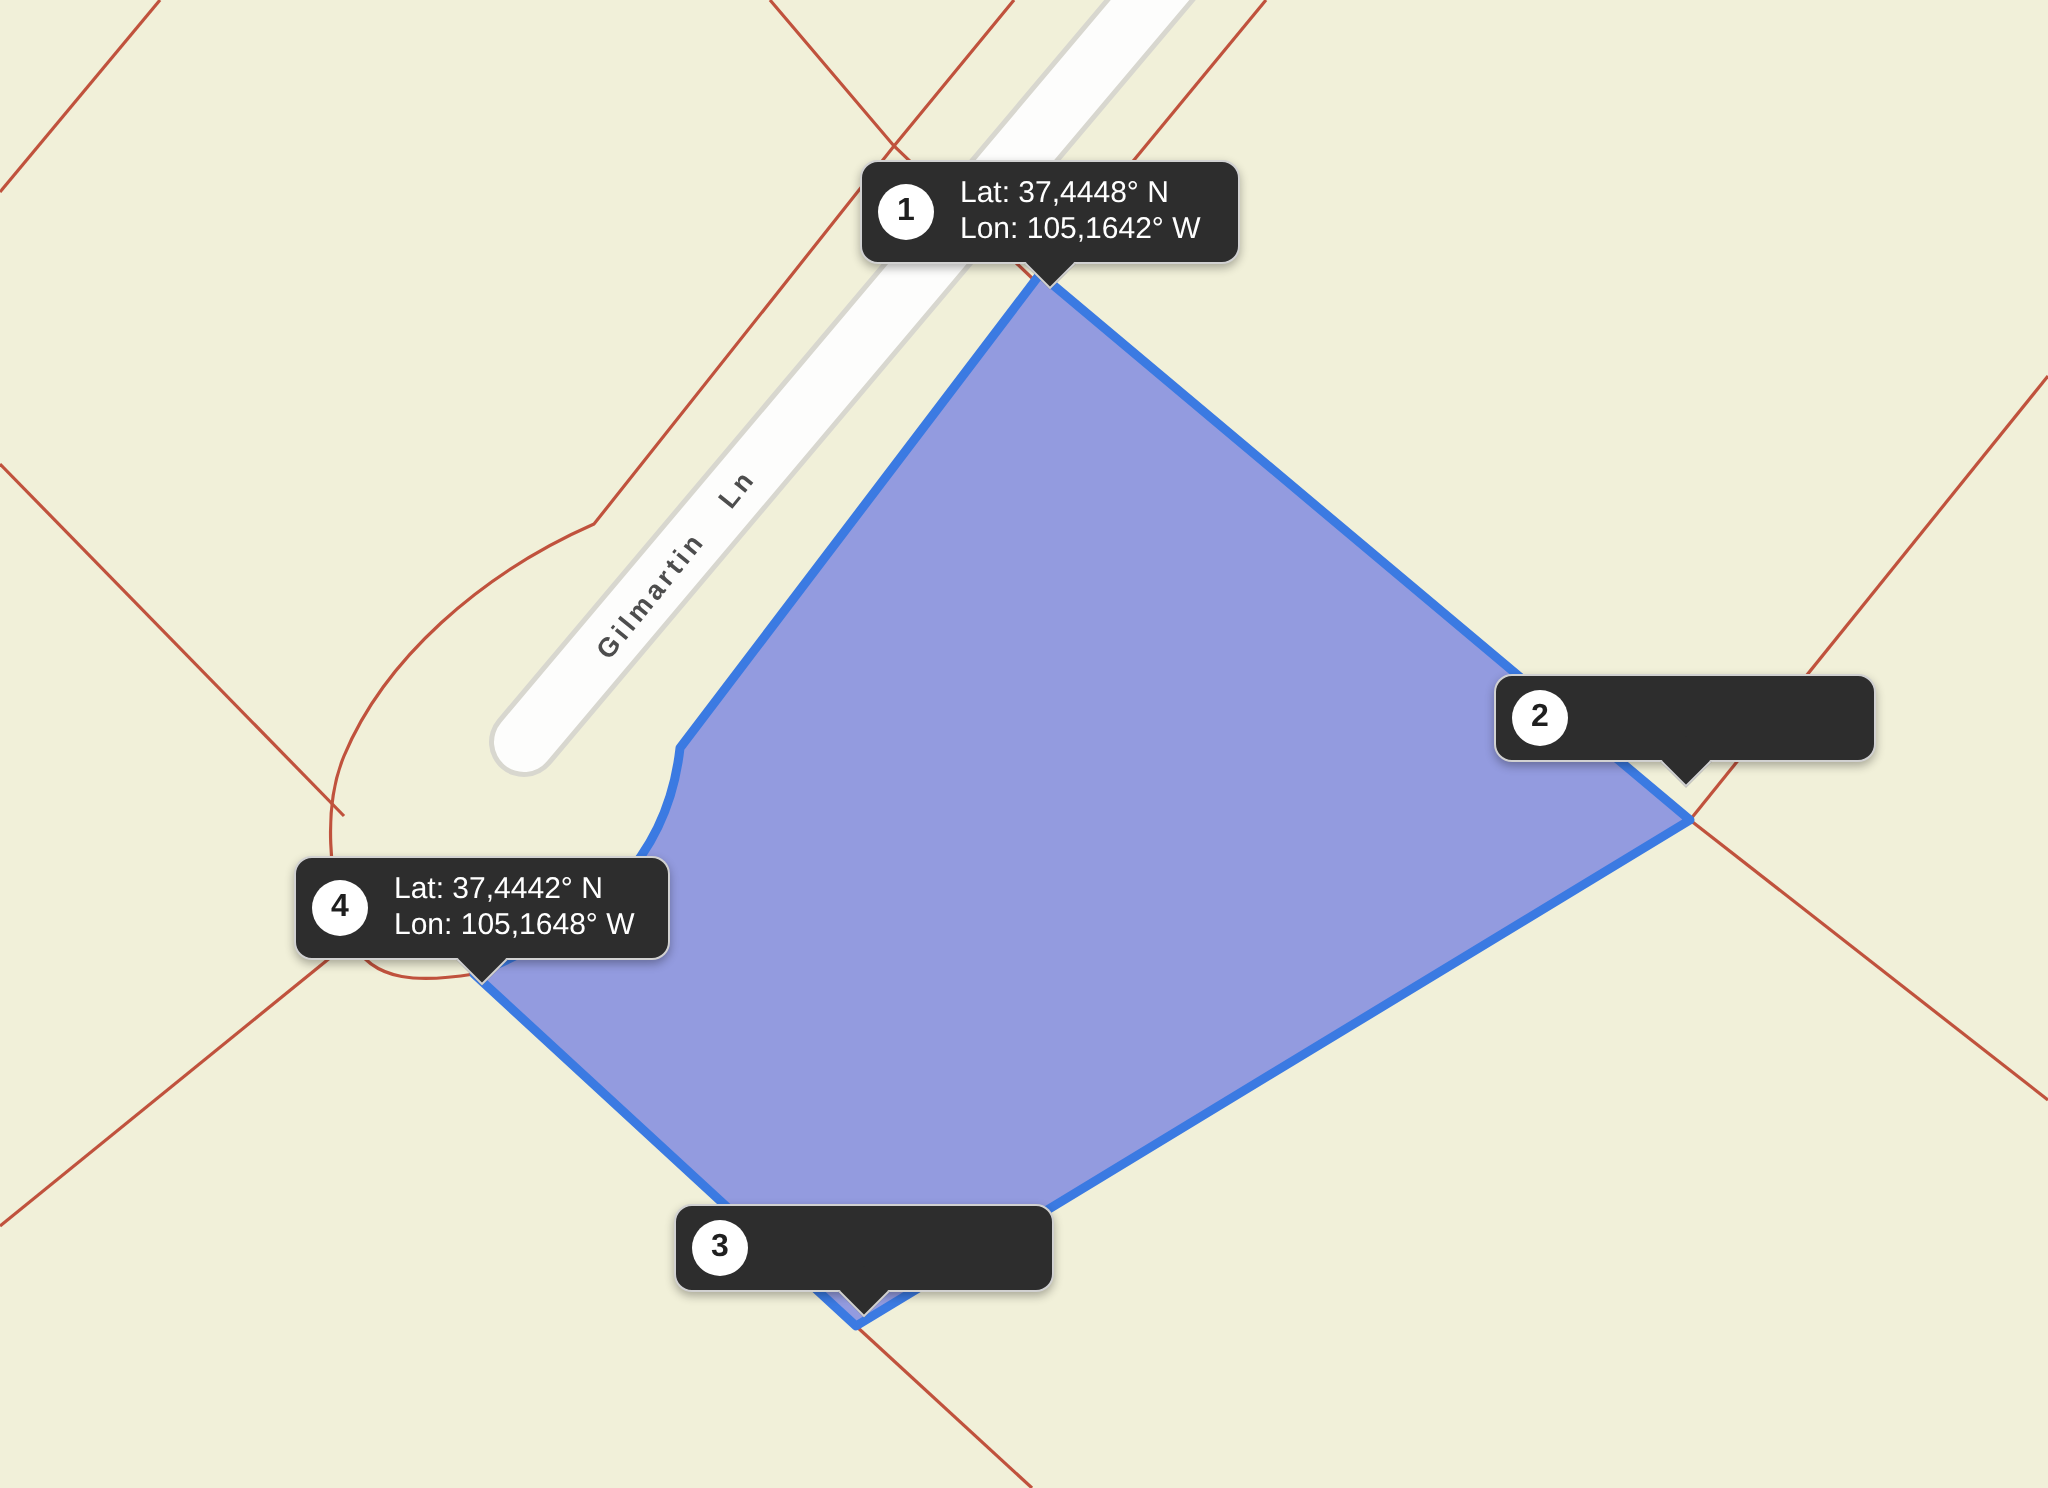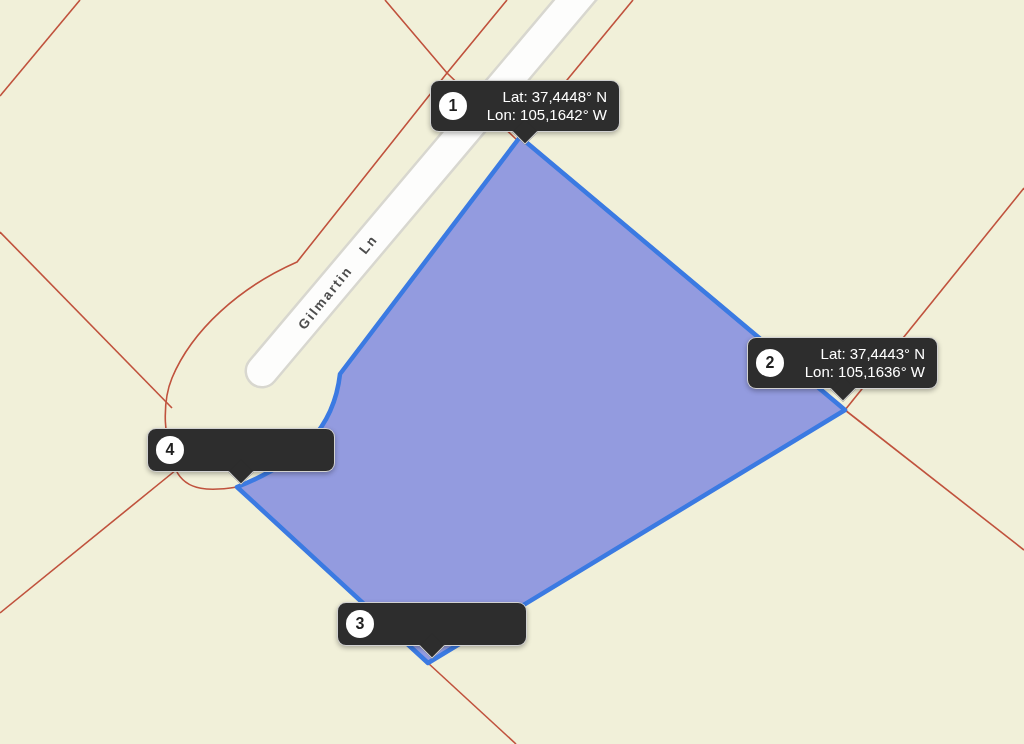--- a/index.html
+++ b/index.html
@@ -60,21 +60,21 @@
     background: #ffffff;
     color: #1f1f1f;
     font-weight: bold;
     font-size: 16px;
     display: flex; align-items: center; justify-content: center;
     flex: 0 0 auto;
     z-index: 1;
   }
   .coords {
     flex: 1;
-    text-align: right;
+    text-align: left;
     font-size: 15px;
     line-height: 18px;
     white-space: nowrap;
     z-index: 1;
   }
 </style>
 </head>
 <body>
 
 <div class="map">
@@ -107,30 +107,30 @@
     <div class="badge">1</div>
     <div class="coords">
       <div>Lat: 37,4448° N</div>
       <div>Lon: 105,1642° W</div>
     </div>
     <div class="pointer"></div>
   </div>
 
   <div class="tooltip" style="left:747px; top:337px; width:191px;">
     <div class="badge">2</div>
-    <div class="coords">
-      <div>Lat: 37,4443° N</div>
-      <div>Lon: 105,1636° W</div>
-    </div>
     <div class="pointer"></div>
   </div>
 
   <div class="tooltip" style="left:337px; top:602px; width:190px;">
     <div class="badge">3</div>
     <div class="pointer"></div>
   </div>
 
   <div class="tooltip" style="left:147px; top:428px; width:188px;">
     <div class="badge">4</div>
+    <div class="coords">
+      <div>Lat: 37,4442° N</div>
+      <div>Lon: 105,1648° W</div>
+    </div>
     <div class="pointer"></div>
   </div>
 
 </div>
 
 </body></html>

